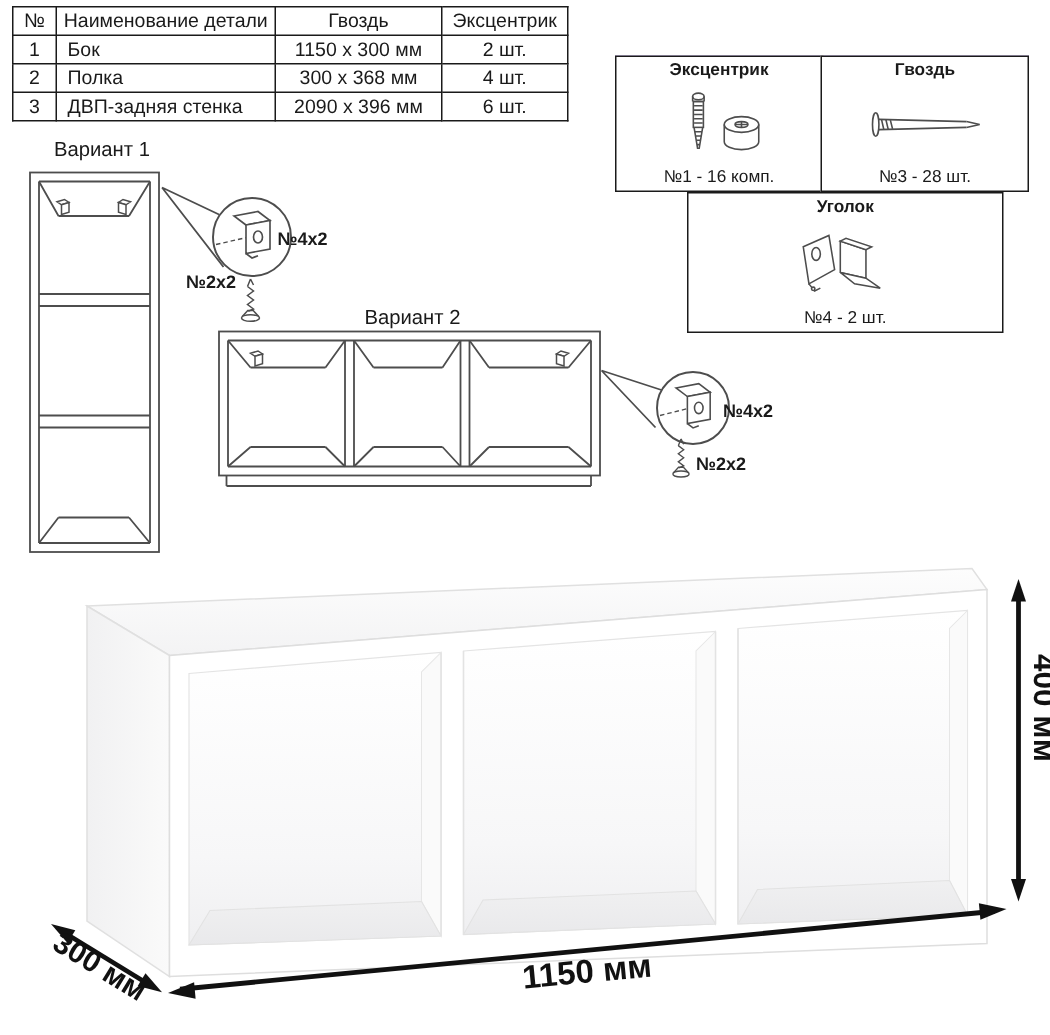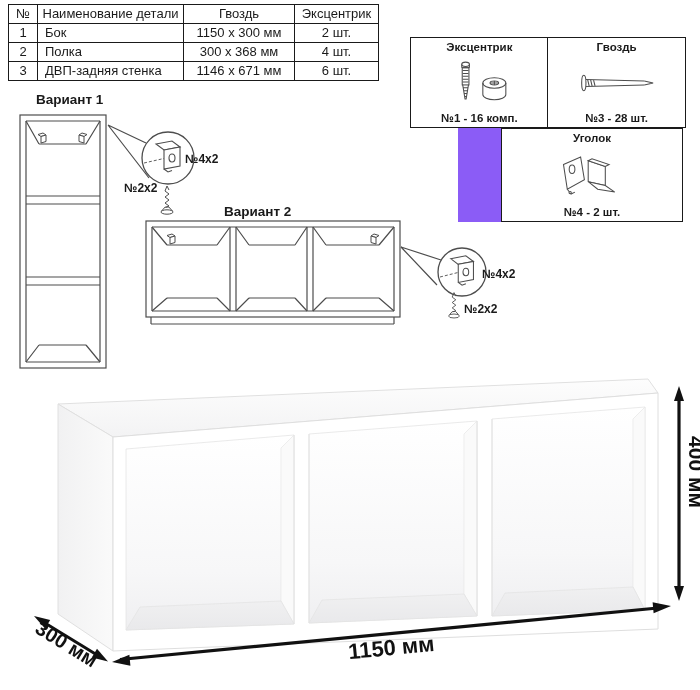--- a/index.html
+++ b/index.html
@@ -10,32 +10,32 @@
   
   table.parts{position:absolute;left:8px;top:4px;border-collapse:collapse;font-size:13px;
               background:#fff;}
   table.parts td{border:1px solid #1a1a1a;height:18px;padding:0 4px;text-align:center;
                  vertical-align:middle;line-height:1.05;white-space:nowrap;}
   table.parts td.name{text-align:left;padding-left:7px;margin-left:29px;}
 
   
   .hw-row{position:absolute;display:flex;background:#8b5cf6;}
   .hw-row1{left:410px;top:37px;width:276px;height:91px;}
-  .hw-row2{left:458px;top:128px;width:182px;height:94px;padding-left:43px;}
+  .hw-row2{left:458px;top:128px;width:211px;height:94px;}
   .hw-cell{flex:1;border:1.5px solid #1a1a1a;margin-left:-1.5px;box-sizing:border-box;
            display:flex;flex-direction:column;align-items:center;justify-content:space-between;
            padding:3px 1px;background:#fff;}
   .hw-cell:first-child{margin-left:0;}
   .hw-title{font-weight:bold;font-size:11.5px;line-height:1.12;text-align:center;white-space:pre-line;}
-  .hw-count{font-weight:bold;font-size:11.5px;white-space:nowrap;}
+  .hw-count{font-weight:normal;font-size:11.5px;white-space:nowrap;}
   .hw-icon{flex:0 0 auto;}
 
-  .vlabel{position:absolute;font-weight:bold;font-size:13.5px;white-space:nowrap;}
+  .vlabel{position:absolute;font-weight:normal;font-size:13.5px;white-space:nowrap;}
   .vlabel1{left:36px;top:92px;}
-  .vlabel2{left:224px;top:204px;}
+  .vlabel2{left:243px;top:204px;}
 </style>
 </head>
 <body>
 
 <div class="canvas">
 
   <svg class="art" viewBox="0 0 700 690">
     <defs>
       <linearGradient id="gTop" x1="0" y1="0" x2="0" y2="1">
         <stop offset="0" stop-color="#fdfdfd"></stop>
@@ -183,21 +183,21 @@
     </tr>
     <tr>
       <td>2</td>
       <td class="name">Полка</td>
       <td>300 x 368 мм</td>
       <td>4 шт.</td>
     </tr>
     <tr>
       <td>3</td>
       <td class="name">ДВП-задняя стенка</td>
-      <td>1146 x 671 мм</td>
+      <td>2090 x 396 мм</td>
       <td>6 шт.</td>
     </tr>
   </tbody>
     </table>
 
   <div class="hw-row hw-row1">
     <div class="hw-cell">
       <div class="hw-title">Эксцентрик</div>
       <svg class="hw-icon" width="80" height="46" viewBox="0 0 80 48">
         <g stroke="#4d4d4d" fill="none" stroke-width="1.1">

